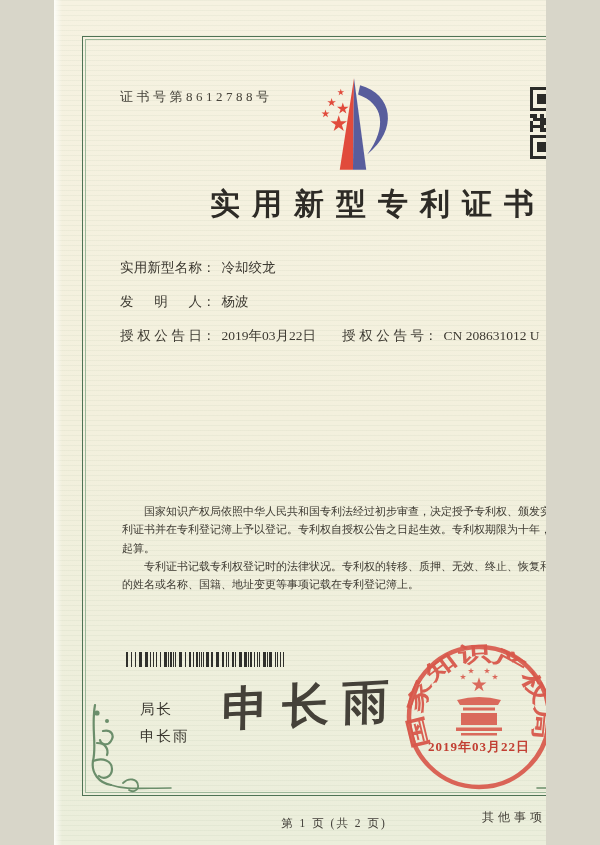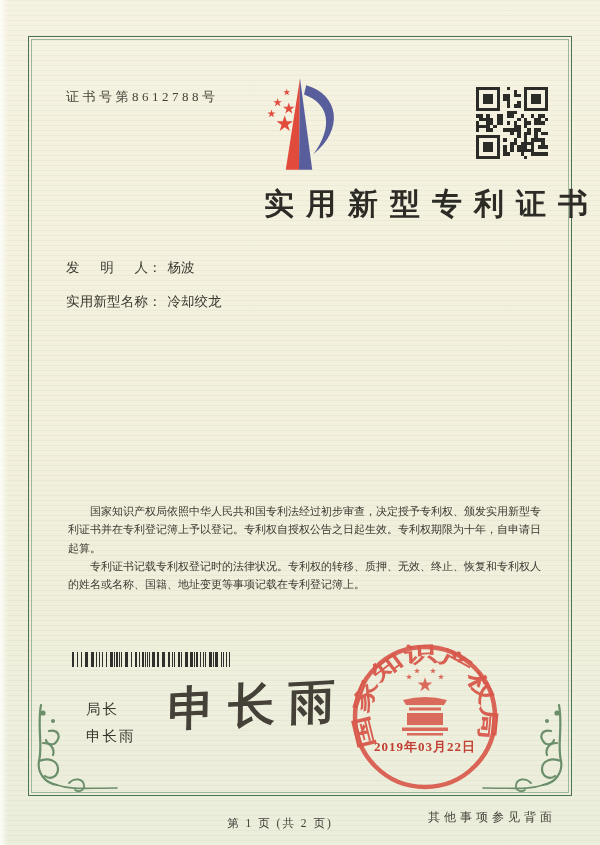--- a/index.html
+++ b/index.html
@@ -1,19 +1,19 @@
 <!DOCTYPE html>
 <html><head>
 <meta charset="utf-8">
 <style>
   * { margin:0; padding:0; box-sizing:border-box; }
   html,body { background:#d8d6c9; }
   body { font-family:"Liberation Serif","DejaVu Serif",serif; }
   .paper {
-    position:relative; width:600px; height:845px; margin:0 auto; overflow:hidden;
+    position:relative; width:492px; height:845px; margin:0 auto; overflow:hidden;
     background:linear-gradient(180deg,#f6f2e1 0%,#f3f0dd 50%,#ebeedb 100%);
     color:#3c3931;
   }
   .paper::before { 
     content:""; position:absolute; inset:0; pointer-events:none;
     background:repeating-linear-gradient(180deg, rgba(120,150,118,0.07) 0 1px, transparent 1px 5px);
   }
   .paper::after { 
     content:""; position:absolute; left:0; top:0; bottom:0; width:8px;
     background:linear-gradient(90deg,#fdfdf8,rgba(253,253,248,0)); pointer-events:none;
@@ -214,24 +214,32 @@
           <rect x="20" y="19" width="1" height="1"></rect>
           <rect x="14" y="20" width="1" height="1"></rect>
         </g>
       </svg>
   </div>
 
   <h1 class="title">实用新型专利证书</h1>
 
   <div class="fields">
     <div class="row">
+      <span class="lbl">实用新型名称</span><span class="colon">：</span><span class="val">冷却绞龙</span>
+    </div>
+    <div class="row">
       <span class="lbl">发明人</span><span class="colon">：</span><span class="val">杨波</span>
     </div>
-    <div class="row">
-      <span class="lbl">实用新型名称</span><span class="colon">：</span><span class="val">冷却绞龙</span>
+    <div class="row grant-row">
+      <span class="pair-left">
+        <span class="lbl">授权公告日</span><span class="colon">：</span><span class="val">2019年03月22日</span>
+      </span>
+      <span class="pair-right">
+        <span class="lbl">授权公告号</span><span class="colon">：</span><span class="val">CN 208631012 U</span>
+      </span>
     </div>
   </div>
 
   <div class="paras">
     <p>国家知识产权局依照中华人民共和国专利法经过初步审查，决定授予专利权、颁发实用新型专利证书并在专利登记簿上予以登记。专利权自授权公告之日起生效。专利权期限为十年，自申请日起算。</p>
     <p>专利证书记载专利权登记时的法律状况。专利权的转移、质押、无效、终止、恢复和专利权人的姓名或名称、国籍、地址变更等事项记载在专利登记簿上。</p>
   </div>
 
   <svg id="bar-svg" class="barcode" viewBox="0 0 158 15">
       <g fill="#30302c" shape-rendering="crispEdges">

